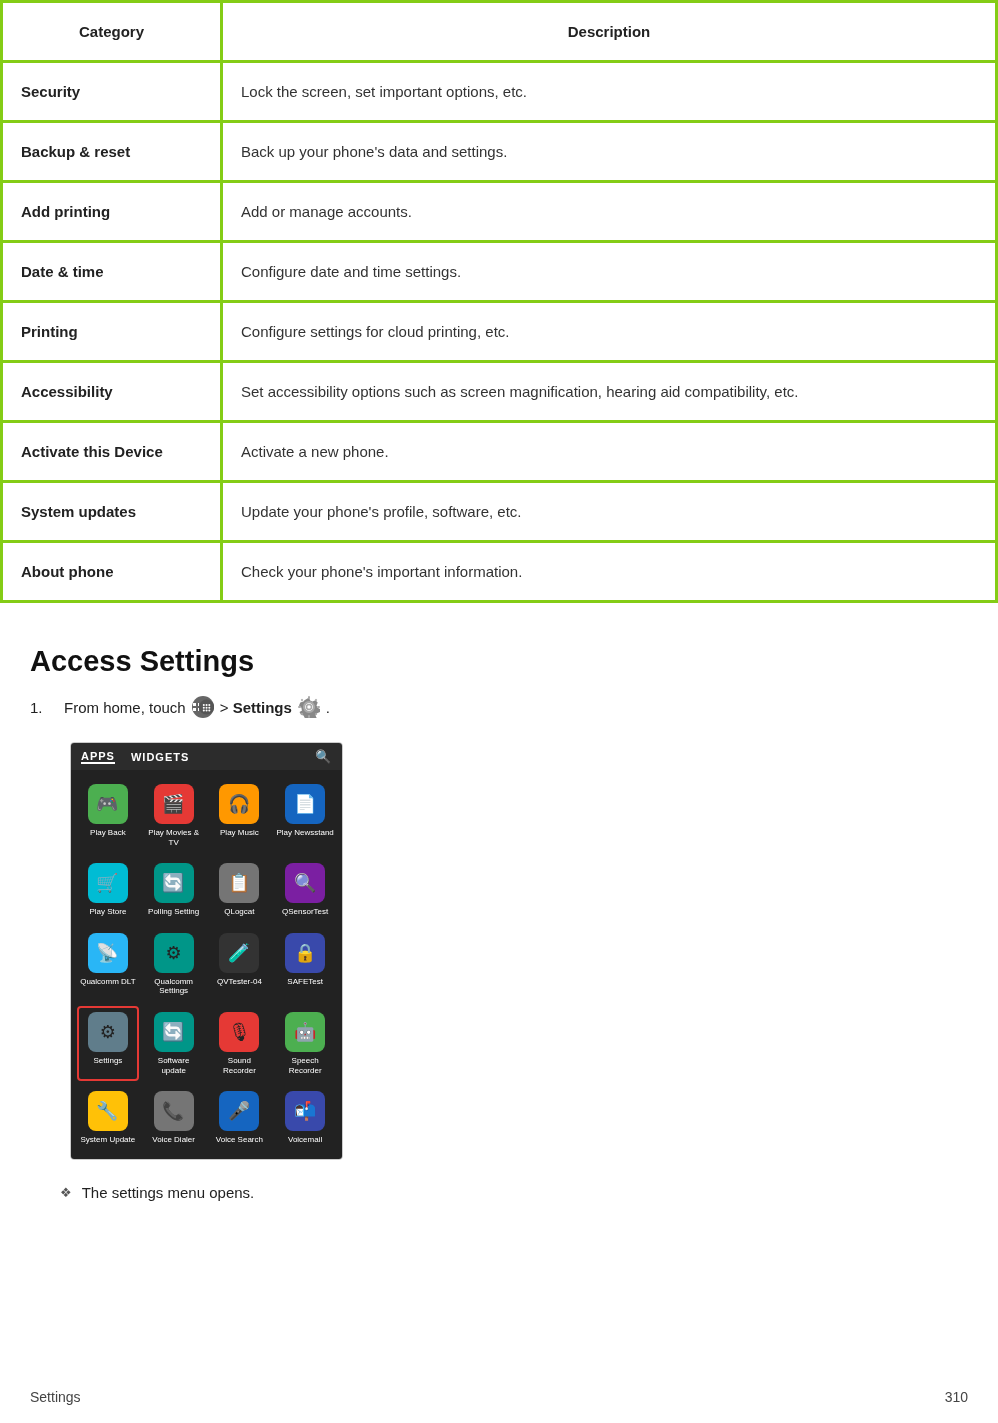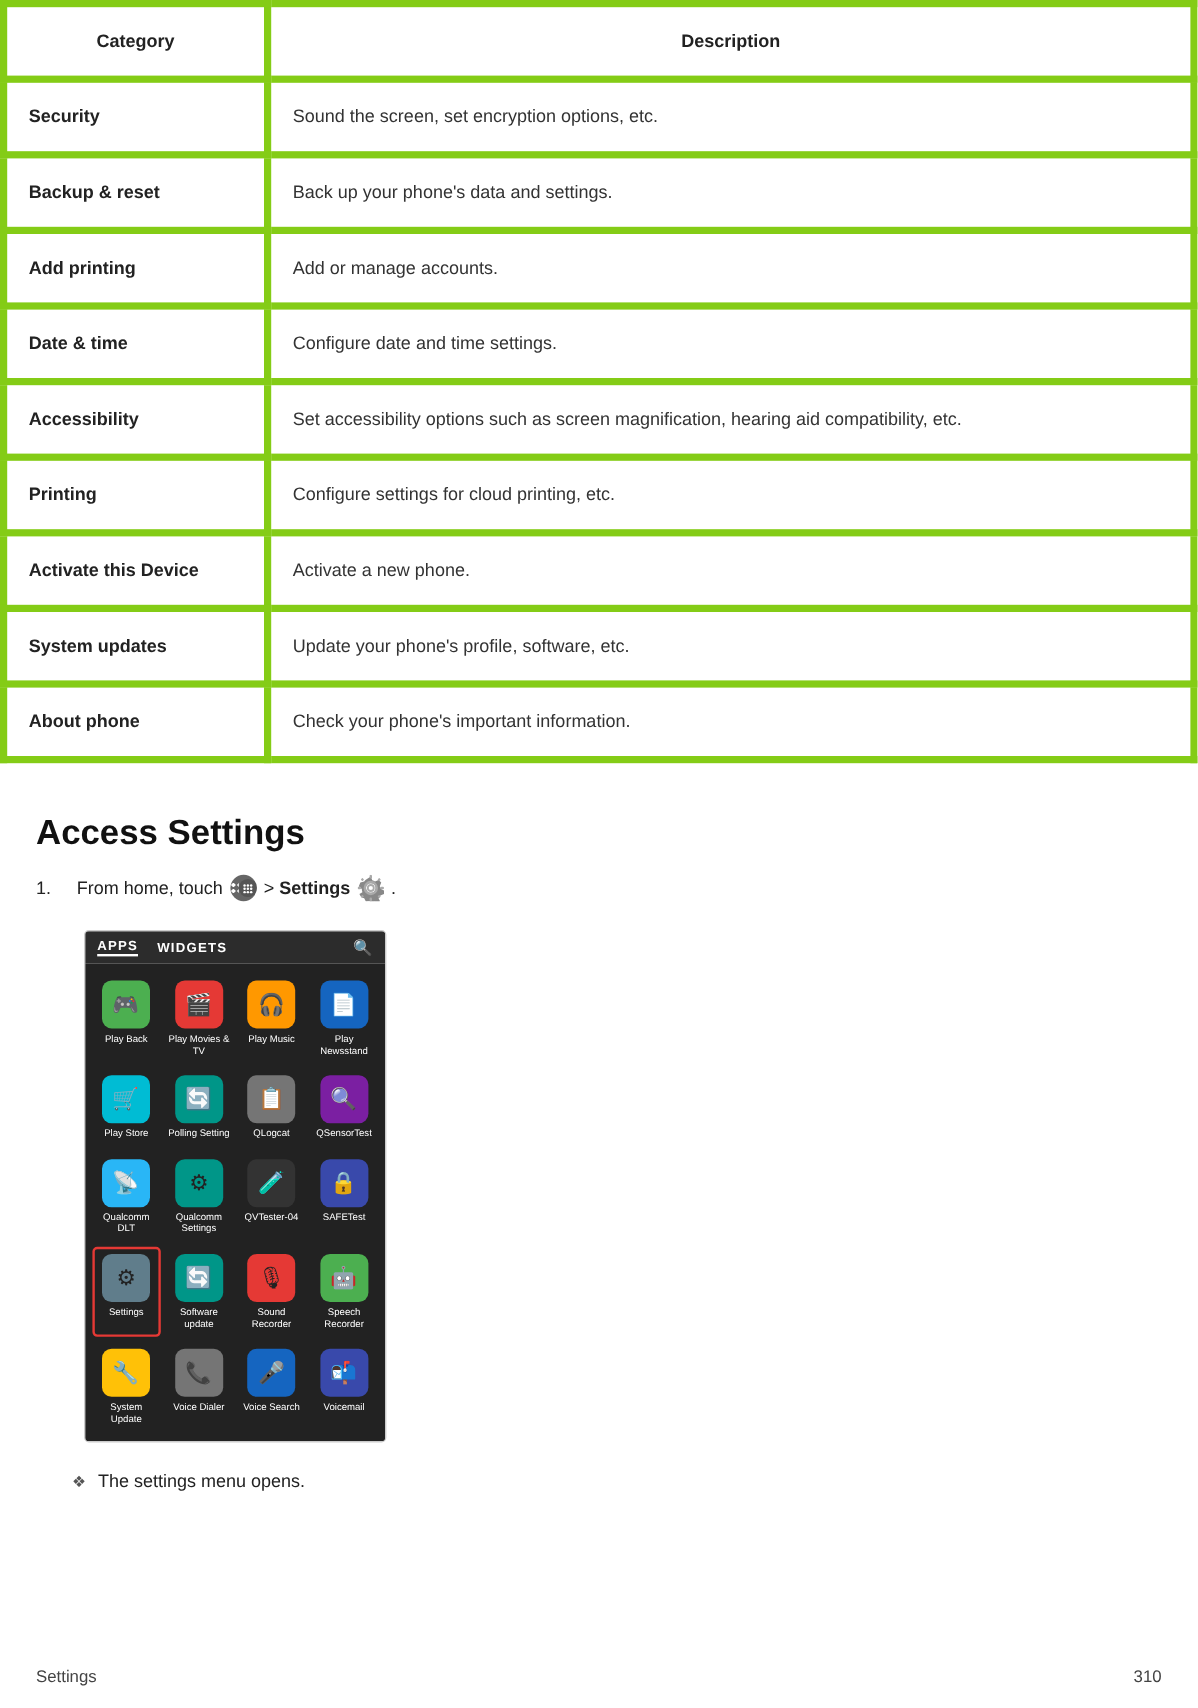--- a/index.html
+++ b/index.html
@@ -13,21 +13,21 @@
       position: relative;
     }
 
     
     .settings-table {
       width: 100%;
       border-collapse: collapse;
       margin-bottom: 32px;
     }
     .settings-table th, .settings-table td {
-      border: 6px solid #84cc16;
+      border: 3px solid #84cc16;
       padding: 20px 18px;
       vertical-align: top;
     }
     .settings-table th {
       font-weight: bold;
       font-size: 15px;
       background: #fff;
     }
     .settings-table td:first-child {
       font-weight: bold;
@@ -96,21 +96,21 @@
       position: relative;
     }
     .icon-gear svg {
       width: 22px;
       height: 22px;
     }
 
     
     .phone-screenshot {
       border: 1px solid #ccc;
-      width: 252px;
+      width: 273px;
       margin: 0 0 24px 40px;
       background: #f0f0f0;
       border-radius: 4px;
       overflow: hidden;
     }
     .phone-header {
       background: #2c2c2c;
       color: #fff;
       display: flex;
       align-items: center;
@@ -214,41 +214,41 @@
 <table class="settings-table">
   <thead>
     <tr>
       <th>Category</th>
       <th>Description</th>
     </tr>
   </thead>
   <tbody id="table-body">
   <tr>
         <td>Security</td>
-        <td>Sound the screen, set encryption options, etc.</td>
+        <td>Lock the screen, set important options, etc.</td>
       </tr>
       <tr>
         <td>Backup &amp; reset</td>
         <td>Back up your phone's data and settings.</td>
       </tr>
       <tr>
         <td>Add printing</td>
         <td>Add or manage accounts.</td>
       </tr>
       <tr>
         <td>Date &amp; time</td>
         <td>Configure date and time settings.</td>
       </tr>
       <tr>
+        <td>Printing</td>
+        <td>Configure settings for cloud printing, etc.</td>
+      </tr>
+      <tr>
         <td>Accessibility</td>
         <td>Set accessibility options such as screen magnification, hearing aid compatibility, etc.</td>
-      </tr>
-      <tr>
-        <td>Printing</td>
-        <td>Configure settings for cloud printing, etc.</td>
       </tr>
       <tr>
         <td>Activate this Device</td>
         <td>Activate a new phone.</td>
       </tr>
       <tr>
         <td>System updates</td>
         <td>Update your phone's profile, software, etc.</td>
       </tr>
       <tr>

